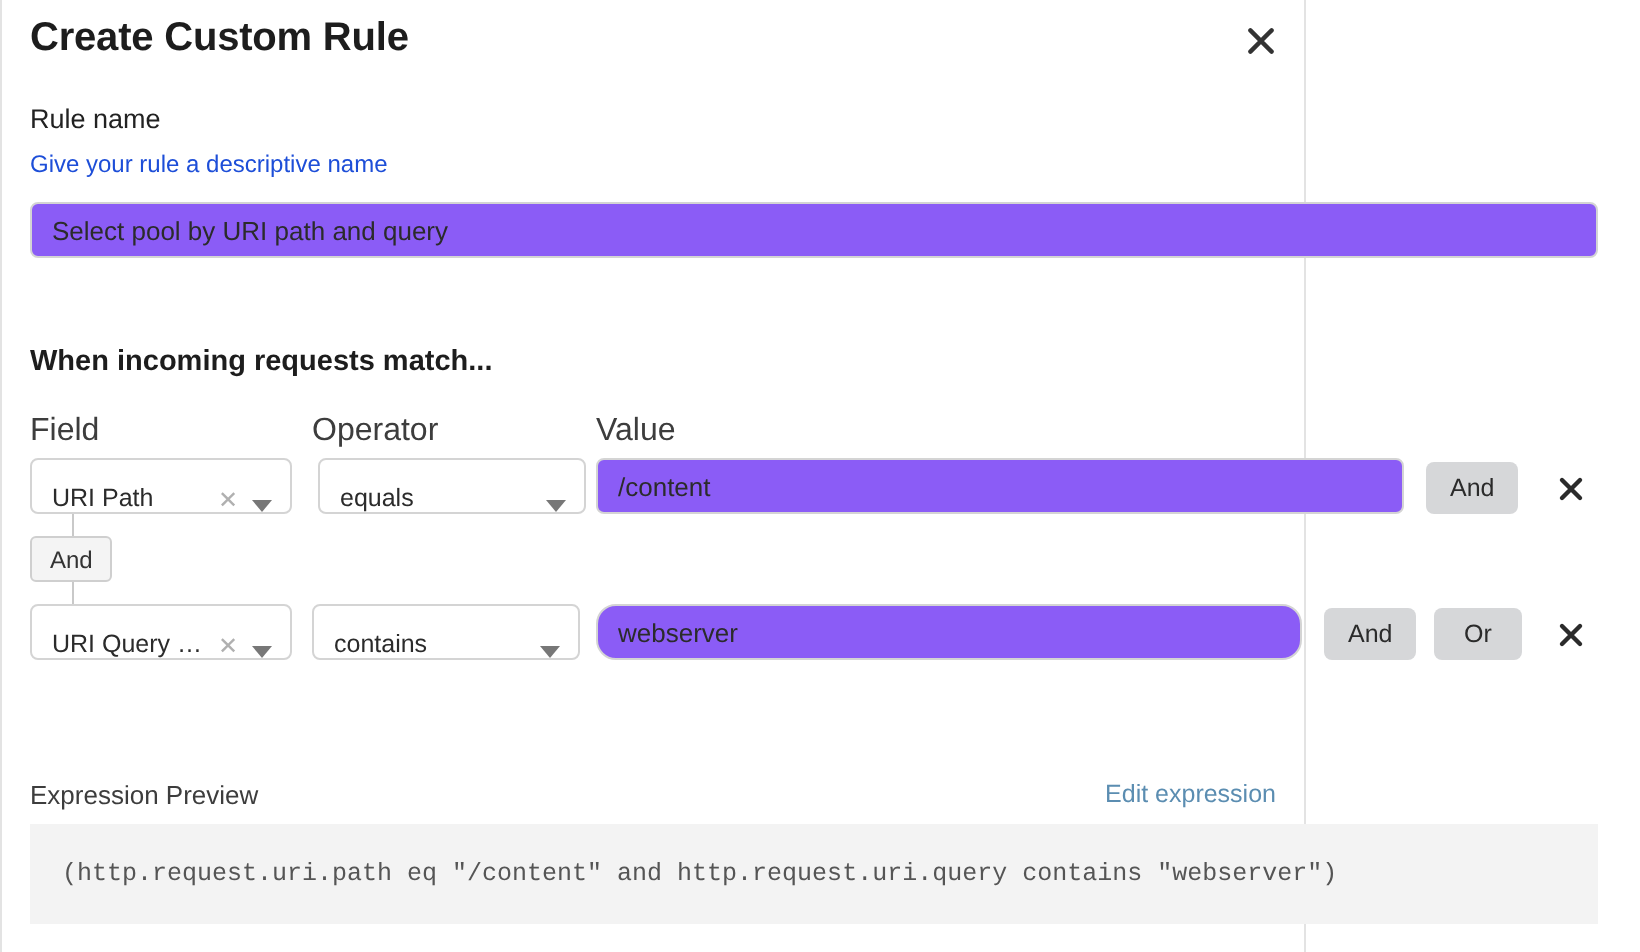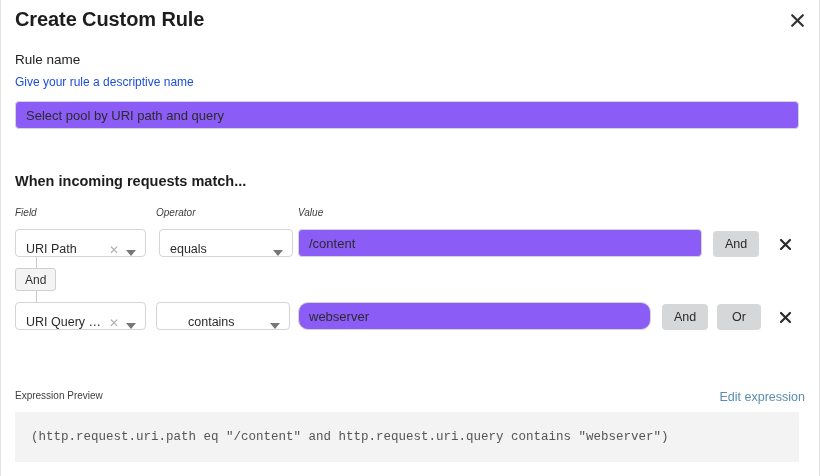--- a/index.html
+++ b/index.html
@@ -10,21 +10,21 @@
   body {
     width: 820px;
     height: 476px;
     font-family: "Liberation Sans", sans-serif;
     color: #1d1d1d;
     overflow: hidden;
   }
 
   .dialog {
     position: relative;
-    width: 820px;
+    width: 653px;
     height: 476px;
     box-sizing: border-box;
     background: #ffffff;
     border-left: 1px solid #e3e3e3;
     border-right: 1px solid #e3e3e3;
   }
 
   
   .dlg-title {
     position: absolute;
@@ -91,23 +91,22 @@
     top: 173px;
     font-size: 14.5px;
     font-weight: bold;
     color: #1d1d1d;
   }
 
   
   .col-head {
     position: absolute;
     top: 207px;
-    font-size: 10px;
+    font-size: 16px;
     color: #3d3d3d;
-    font-style: italic;
   }
   #col-field    { left: 14px; }
   #col-operator { left: 155px; }
   #col-value    { left: 297px; }
 
   
   .select-box {
     position: absolute;
     box-sizing: border-box;
     height: 28px;
@@ -144,21 +143,21 @@
     border-top: 6px solid #777777;
     margin-right: 9px;
     margin-left: 2px;
   }
 
   .field-select-1 { left: 14px;  top: 229px; width: 131px; }
   .op-select-1    { left: 158px; top: 229px; width: 134px; }
   #value-input-1  { left: 297px; top: 229px; width: 404px; }
 
   .field-select-2 { left: 14px;  top: 302px; width: 131px; }
-  .op-select-2    { left: 155px; top: 302px; width: 134px; padding-left: 21px; }
+  .op-select-2    { left: 155px; top: 302px; width: 134px; }
   #value-input-2  { left: 297px; top: 302px; width: 353px; border-radius: 10px; }
 
   
   .pill-btn {
     position: absolute;
     box-sizing: border-box;
     height: 26px;
     min-width: 44px;
     border: none;
     border-radius: 4px;
@@ -213,21 +212,21 @@
     font-size: 12px;
     color: #333333;
     cursor: pointer;
   }
 
   
   #expr-label {
     position: absolute;
     left: 14px;
     top: 390px;
-    font-size: 10px;
+    font-size: 13px;
     color: #3d3d3d;
   }
   #edit-expression-link {
     position: absolute;
     right: 14px;
     top: 390px;
     font-size: 12.5px;
     color: #5b8db1;
     text-decoration: none;
     cursor: pointer;

